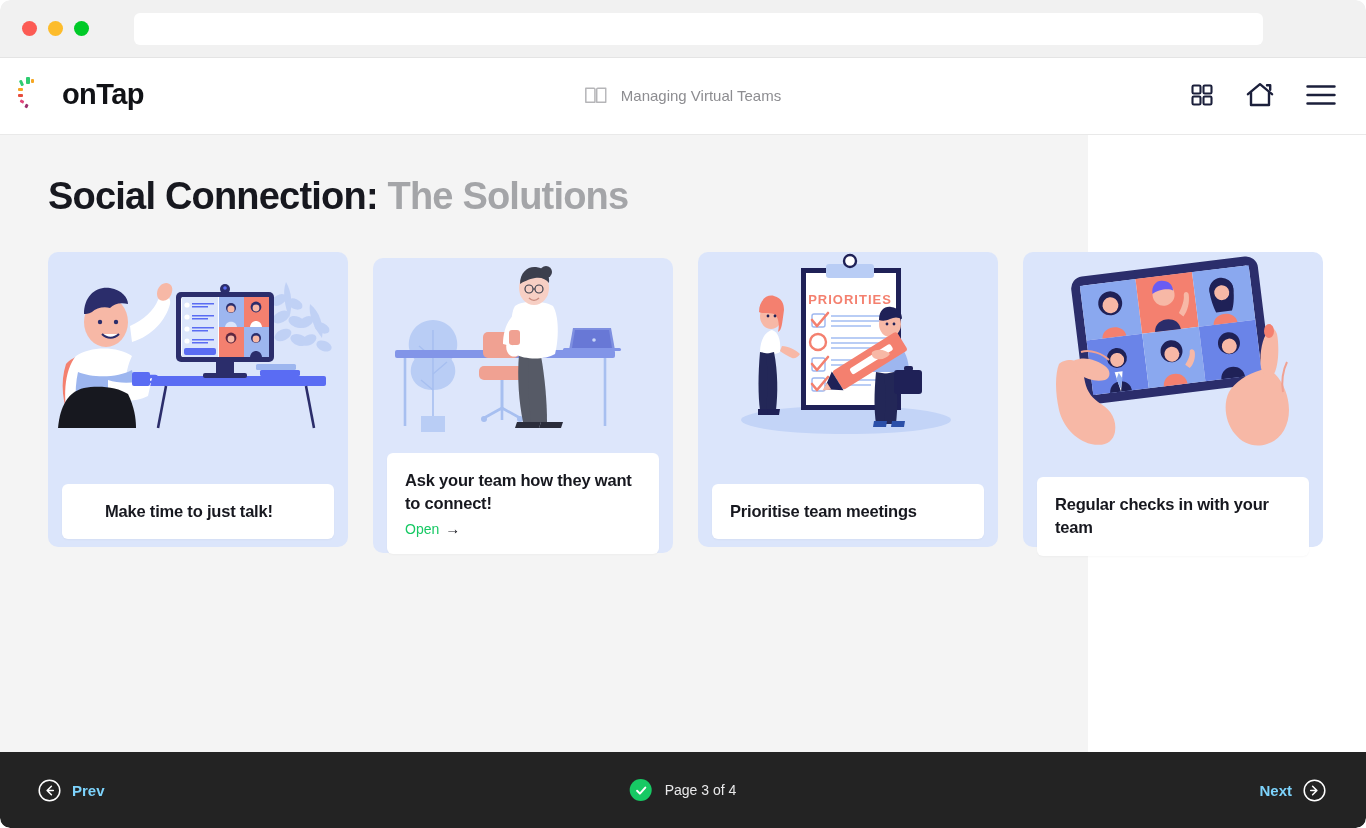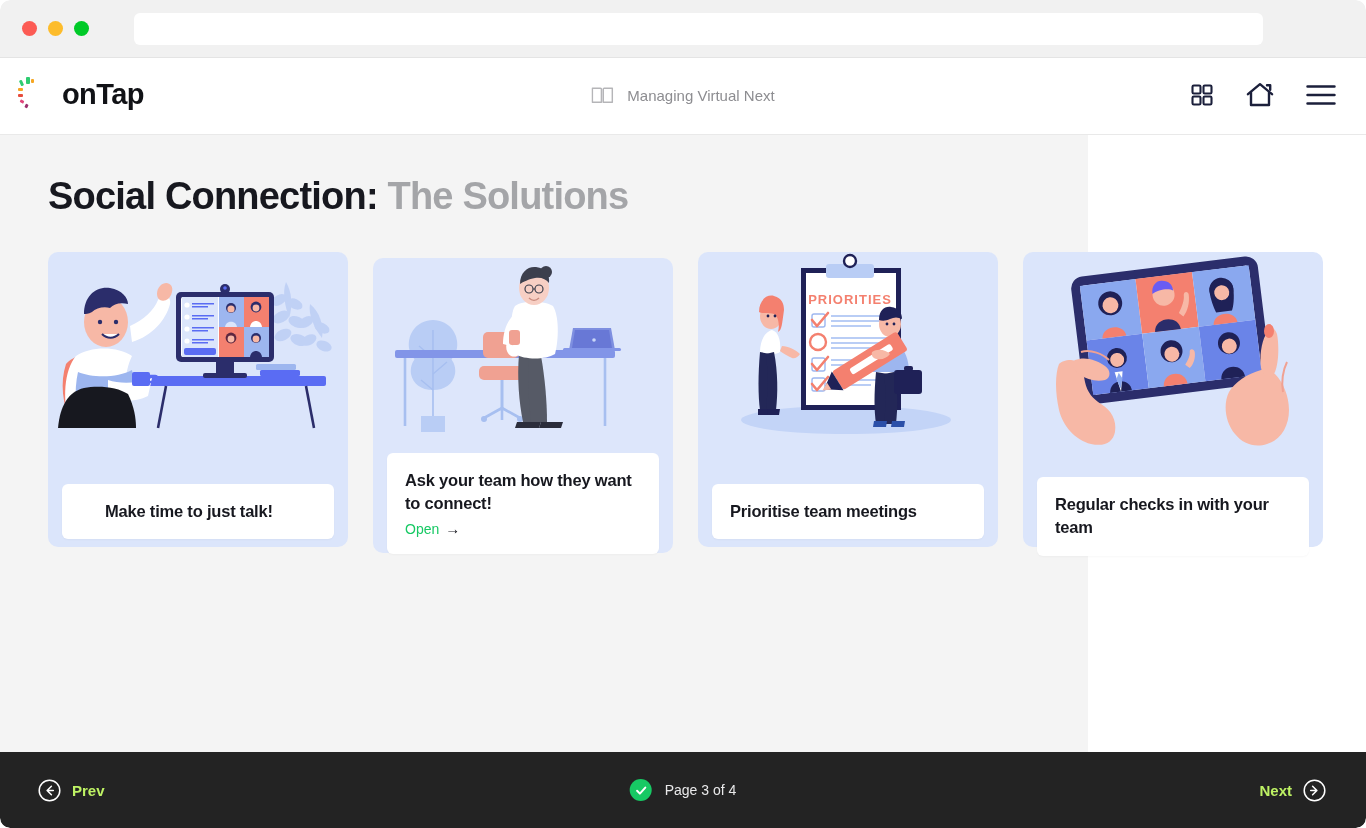--- a/index.html
+++ b/index.html
@@ -168,21 +168,21 @@
     position: absolute; left: 0; top: 752px;
     width: 1366px; height: 76px;
     background: #232323;
     display: flex; align-items: center;
     border-bottom-left-radius: 10px;
     border-bottom-right-radius: 10px;
   }
   .nav-btn {
     position: absolute;
     display: flex; align-items: center; gap: 11px;
-    color: #bef264; font-size: 15px; font-weight: 700;
+    color: #7dd3fc; font-size: 15px; font-weight: 700;
     cursor: pointer;
   }
   .nav-prev { left: 38px; }
   .nav-next { right: 40px; }
   .circ { display: block; }
   .page-indicator {
     position: absolute; left: 50%; transform: translateX(-50%);
     display: flex; align-items: center; gap: 13px;
   }
   .check-circle {
@@ -221,21 +221,21 @@
       <span class="logo-text">onTap</span>
     </div>
 
     <div class="header-center">
       <span>
         <svg class="book-icon" width="22" height="18" viewBox="0 0 22 18" fill="none">
           <path d="M1 2.2h8.1c.55 0 1 .45 1 1V16.3H1V2.2Z" stroke="#b5b5b8" stroke-width="1.5" stroke-linejoin="round"></path>
           <path d="M21 2.2h-8.1c-.55 0-1 .45-1 1V16.3H21V2.2Z" stroke="#b5b5b8" stroke-width="1.5" stroke-linejoin="round"></path>
         </svg>
       </span>
-      <span class="header-title-text">Managing Virtual Next</span>
+      <span class="header-title-text">Managing Virtual Teams</span>
     </div>
 
     <div class="header-actions">
       <span>
         <svg class="hicon" width="24" height="24" viewBox="0 0 24 24" fill="none">
           <rect x="2.5" y="2.5" width="8" height="8" rx="1.3" stroke="#1b1f3b" stroke-width="2.1"></rect>
           <rect x="13.5" y="2.5" width="8" height="8" rx="1.3" stroke="#1b1f3b" stroke-width="2.1"></rect>
           <rect x="2.5" y="13.5" width="8" height="8" rx="1.3" stroke="#1b1f3b" stroke-width="2.1"></rect>
           <rect x="13.5" y="13.5" width="8" height="8" rx="1.3" stroke="#1b1f3b" stroke-width="2.1"></rect>
         </svg>

